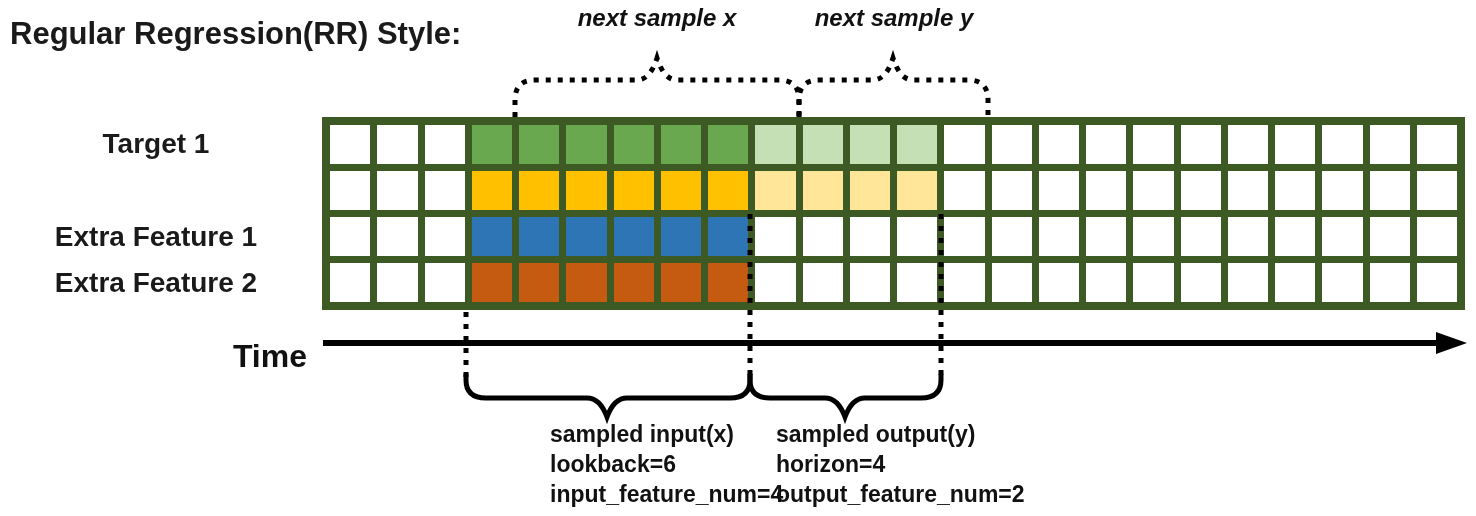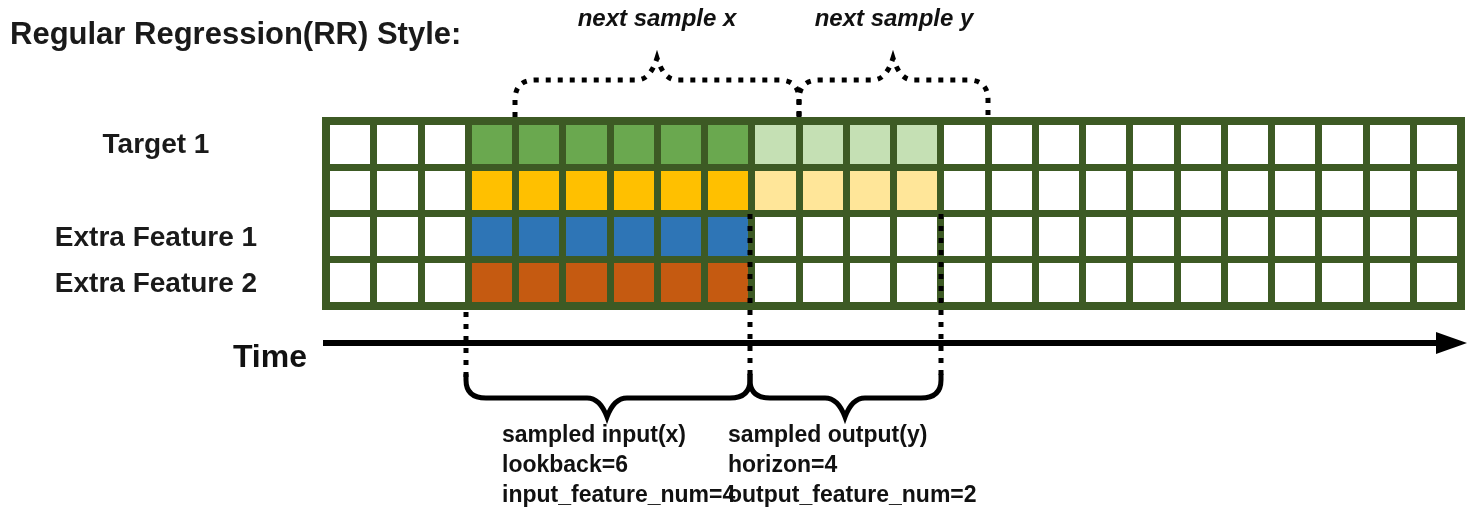--- a/index.html
+++ b/index.html
@@ -31,21 +31,21 @@
     font-size:24px;font-style:italic;font-weight:600;color:#111;
   }
   .brace-label.x{left:507px;font-style:italic;}
   .brace-label.y{left:744px;}
   .time-label{
     position:absolute;left:0px;top:326px;width:307px;text-align:right;
     font-size:32px;font-weight:bold;color:#111;margin-top:12px;
   }
   .anno{
     position:absolute;width:320px;
-    font-size:23px;font-weight:600;color:#111;line-height:30px;
+    font-size:23px;font-weight:600;color:#111;line-height:30px;margin-left:48px;
   }
   .anno.input{left:502px;top:419px;}
   .anno.output{left:728px;top:419px;}
 </style>
 </head>
 <body>
 
 <div class="canvas">
 
   <div class="title">Regular Regression(RR) Style:</div>

